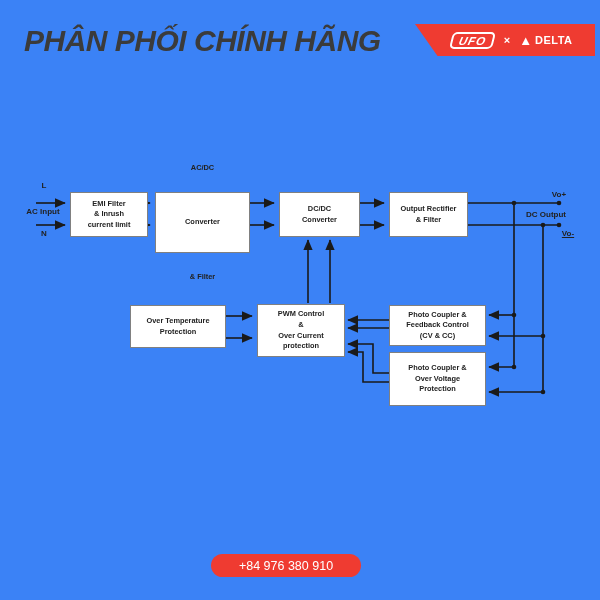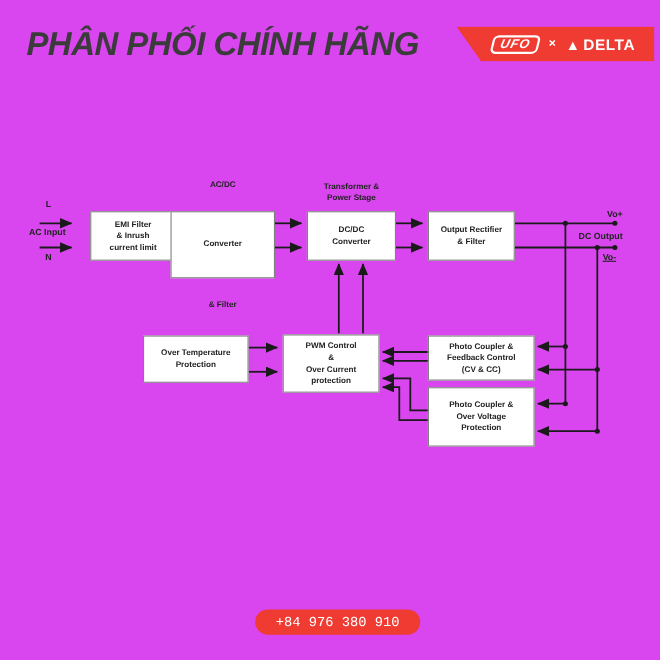--- a/index.html
+++ b/index.html
@@ -3,21 +3,21 @@
 <meta charset="utf-8">
 <style>
   :root{
     --brand-red:#EF3B31;
     --title-color:#3B3B3B;
     --line-color:#1A1A1A;
     --box-border:#808080;
   }
   *{margin:0;padding:0;box-sizing:border-box;}
   body{background:#fff;font-family:"Liberation Sans",sans-serif;}
-  .page{position:relative;width:600px;height:600px;background:#d946ef;overflow:hidden;}
+  .page{position:relative;width:600px;height:600px;background:#3b82f6;overflow:hidden;}
 
   
   .title{
     position:absolute;left:24px;top:22px;width:380px;
     font-style:italic;font-weight:bold;font-size:30px;line-height:38px;
     letter-spacing:-0.5px;color:var(--title-color);white-space:nowrap;
   }
   .banner{
     position:absolute;left:415px;top:24px;width:180px;height:32px;
     background:var(--brand-red);
@@ -29,60 +29,60 @@
     display:inline-flex;align-items:center;justify-content:center;
     border:2px solid #fff;border-radius:5px;padding:0 6px;height:17px;
     transform:skewX(-14deg);
   }
   .ufo-logo span{
     color:#fff;font-weight:bold;font-style:italic;font-size:11.5px;letter-spacing:1px;
   }
   .brand-x{color:#fff;font-size:11px;font-weight:bold;}
   .delta-logo{display:inline-flex;align-items:center;gap:3px;}
   .delta-tri{color:#fff;font-size:13px;line-height:13px;}
-  .delta-word{color:#fff;font-weight:bold;font-size:14px;letter-spacing:0.5px;}
+  .delta-word{color:#fff;font-weight:bold;font-size:11px;letter-spacing:0.5px;}
 
   
   .diagram{position:absolute;left:0;top:0;width:600px;height:600px;}
   .connectors{position:absolute;left:0;top:0;}
   .box{
     position:absolute;background:#fff;border:1.5px solid var(--box-border);
     display:flex;flex-direction:column;align-items:center;justify-content:center;
     text-align:center;color:#222;font-weight:bold;font-size:7.4px;line-height:1.42;
   }
-  .b-emi{left:70px;top:192px;width:78px;height:45px;margin-left:12px;}
+  .b-emi{left:70px;top:192px;width:78px;height:45px;}
   .b-acdc{left:155px;top:192px;width:95px;height:61px;gap:44px;}
   .b-dcdc{left:279px;top:192px;width:81px;height:45px;}
   .b-rect{left:389px;top:192px;width:79px;height:45px;}
   .b-otp{left:130px;top:305px;width:96px;height:43px;justify-content:center;}
   .b-pwm{left:257px;top:304px;width:88px;height:53px;align-items:center;}
   .b-fb{left:389px;top:305px;width:97px;height:41px;}
   .b-ov{left:389px;top:352px;width:97px;height:54px;}
 
   .dlabel{
     position:absolute;color:#222;font-weight:bold;font-size:8px;line-height:1.3;
     text-align:center;white-space:nowrap;
   }
   .l-l{left:36px;top:181px;width:16px;}
   .l-ac{left:20px;top:207px;width:46px;}
   .l-n{left:36px;top:229px;width:16px;}
   .l-tr{left:269px;top:165px;width:101px;font-size:7.4px;}
   .l-vop{left:539px;top:190px;width:40px;}
   .l-dco{left:506px;top:210px;width:80px;}
-  .l-vom{left:534px;top:229px;width:40px;text-decoration:underline;}
+  .l-vom{left:548px;top:229px;width:40px;text-decoration:underline;}
 
   
   .pill{
     position:absolute;top:554px;height:23px;border-radius:12px;
     background:var(--brand-red);color:#fff;font-size:12.5px;
     display:flex;align-items:center;justify-content:center;white-space:nowrap;
     border:none;font-family:"Liberation Sans",sans-serif;
   }
   .p1{left:22px;width:148px;}
-  .p2{left:232px;width:150px;font-family:Liberation Mono, monospace;}
+  .p2{left:211px;width:150px;}
   .p3{left:430px;width:146px;}
 </style>
 </head>
 <body>
 
 <div class="page">
 
   <h1 class="title">PHÂN PHỐI CHÍNH HÃNG</h1>
 
   <div class="banner">
@@ -147,24 +147,20 @@
         <circle cx="543" cy="336" r="2.3"></circle>
         <circle cx="514" cy="367" r="2.3"></circle>
         <circle cx="543" cy="392" r="2.3"></circle>
       </g>
     </svg>
 
     <div class="dlabel l-l">L</div>
     <div class="dlabel l-ac">AC Input</div>
     <div class="dlabel l-n">N</div>
 
-    <div class="dlabel l-tr">
-      <span style="display:block">Transformer &amp;</span>
-      <span style="display:block">Power Stage</span>
-    </div>
 
     <div class="dlabel l-vop">Vo+</div>
     <div class="dlabel l-dco">DC Output</div>
     <div class="dlabel l-vom">Vo-</div>
 
     <div class="box b-emi">
       <span>EMI Filter</span>
       <span>&amp; Inrush</span>
       <span>current limit</span>
     </div>

